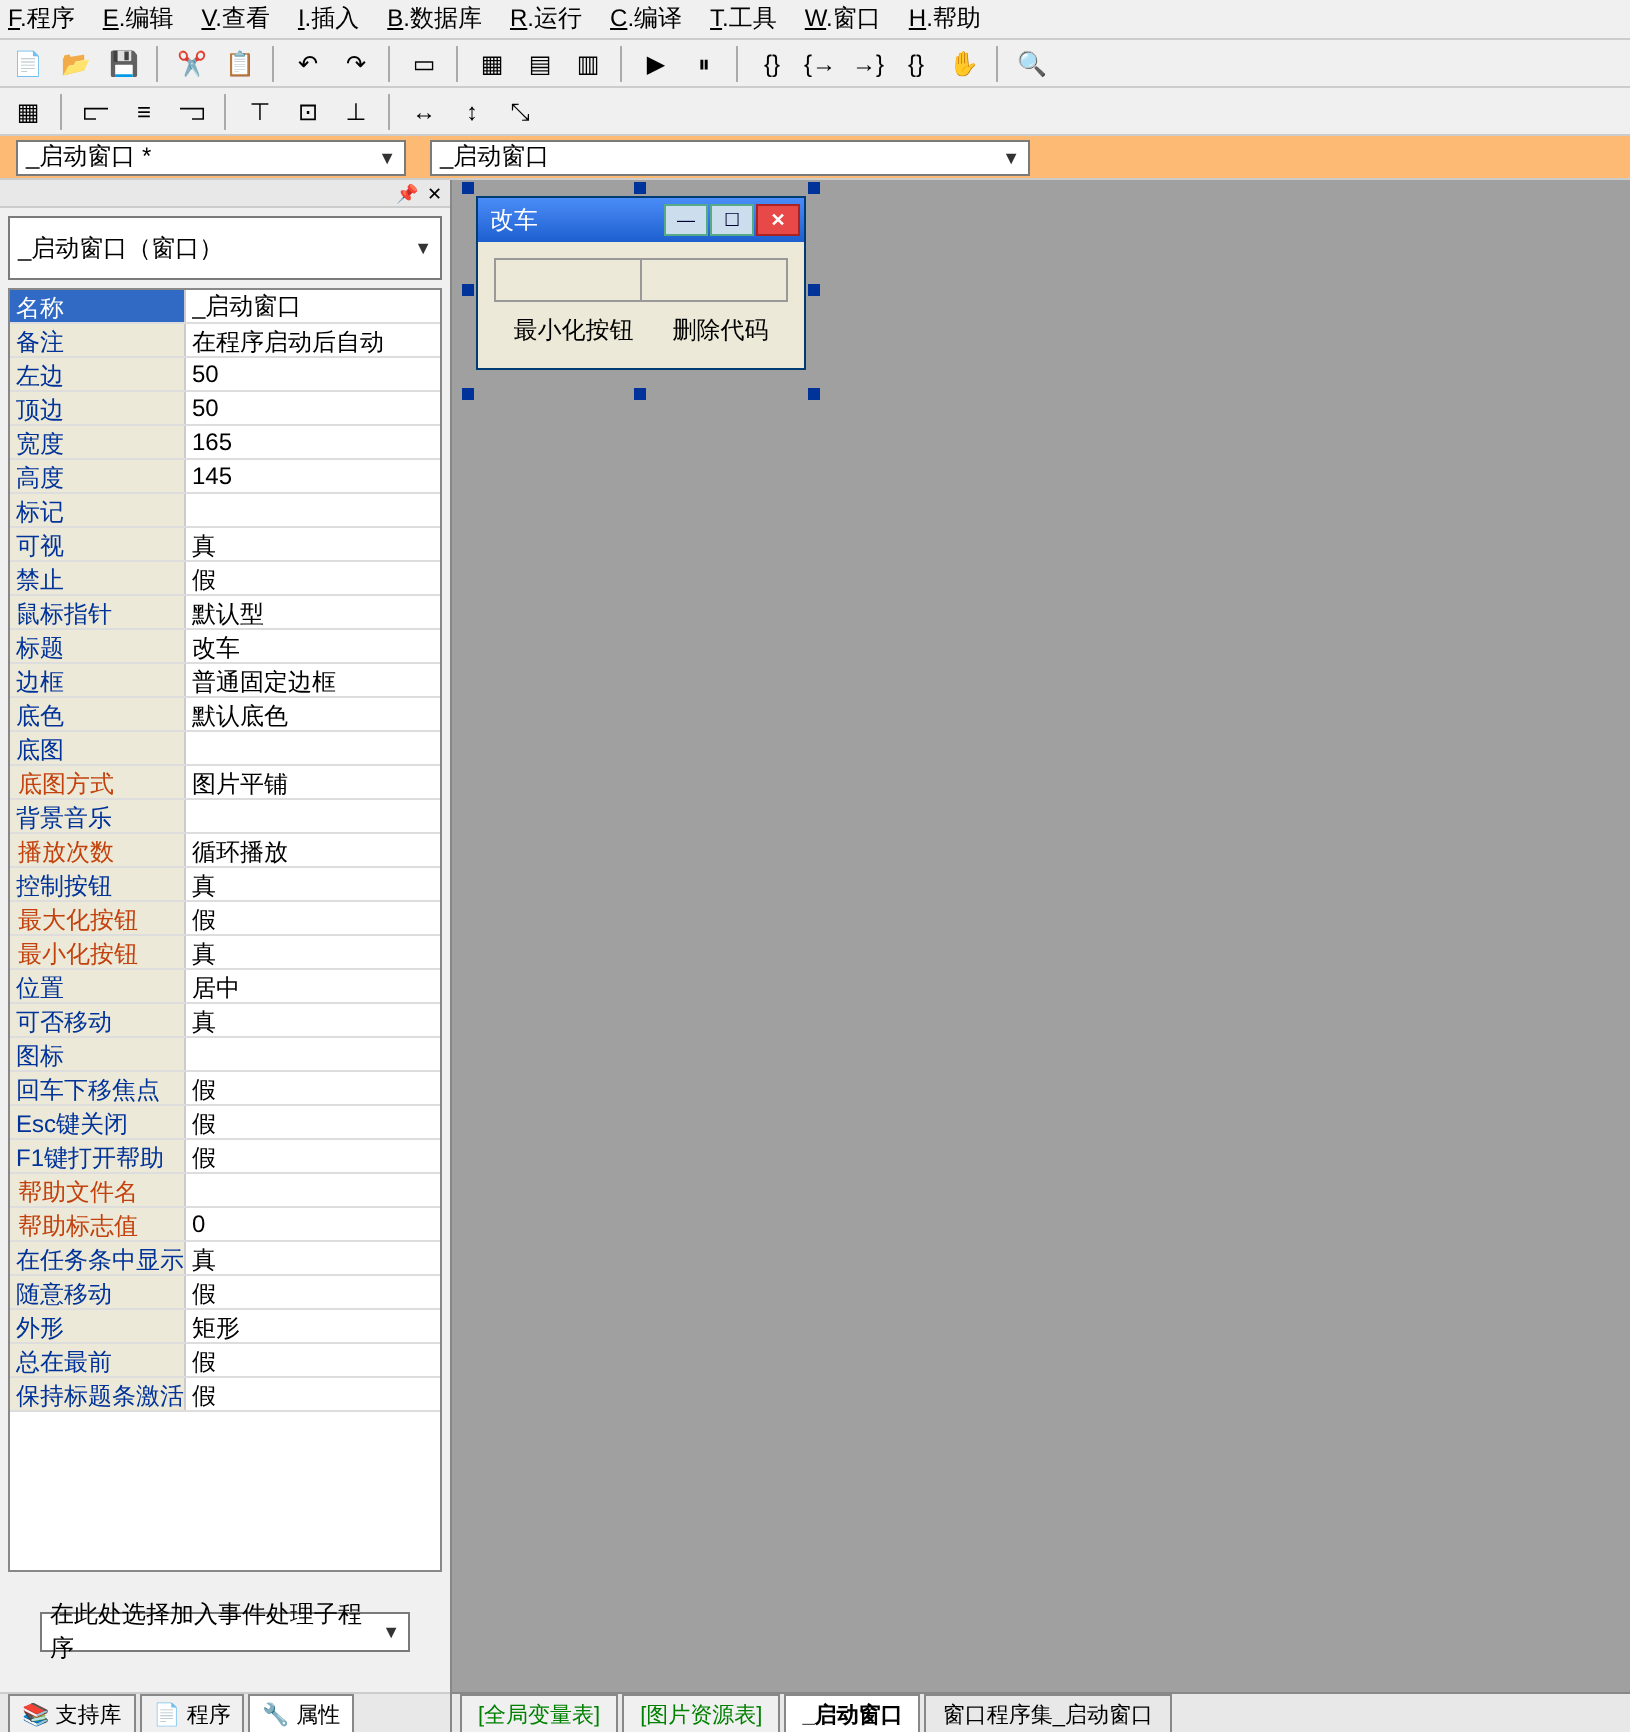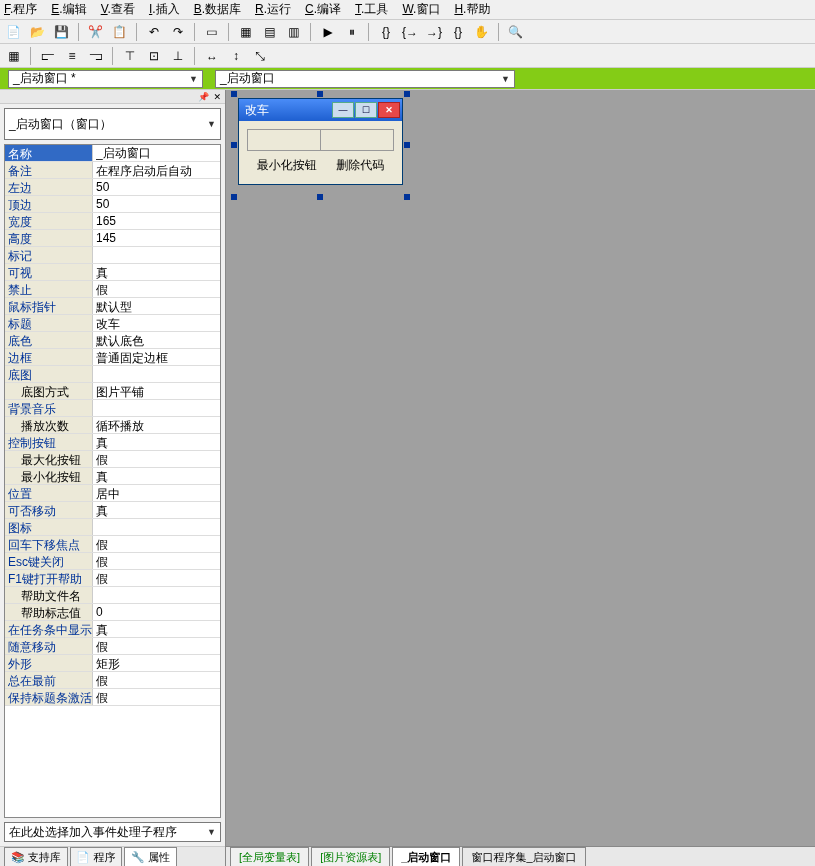--- a/index.html
+++ b/index.html
@@ -2,36 +2,36 @@
 <html><head>
 <meta charset="utf-8">
 <style>
 * { box-sizing: border-box; margin: 0; padding: 0; }
 body { font-family: "SimSun", "Microsoft YaHei", sans-serif; font-size: 12px; background: #a0a0a0; width: 815px; height: 866px; overflow: hidden; }
 .menubar { background: #f0f0f0; height: 20px; display: flex; padding: 9px 4px; gap: 14px; align-items: center; border-bottom: 1px solid #ccc; }
 .menubar span { cursor: pointer; }
 .toolbar { background: #f0f0f0; height: 24px; display: flex; align-items: center; padding: 2px 4px; gap: 4px; border-bottom: 1px solid #ccc; }
 .tb-btn { width: 20px; height: 20px; display: flex; align-items: center; justify-content: center; cursor: pointer; border: 1px solid transparent; }
 .tb-sep { width: 2px; height: 18px; border-left: 1px solid #aaa; margin: 0 2px; }
-.combo-row { background: #84cc16; height: 22px; display: flex; align-items: center; padding: 2px 8px; gap: 12px; border-bottom: 1px solid #ccc; }
+.combo-row { background: #fdba74; height: 22px; display: flex; align-items: center; padding: 2px 8px; gap: 12px; border-bottom: 1px solid #ccc; }
 .combo { background: white; border: 1px solid #7a7a7a; height: 18px; padding: 0 4px; display: flex; align-items: center; justify-content: space-between; }
 .combo .arrow { font-size: 9px; color: #333; }
 .main { display: flex; height: 778px; }
 .left-panel { width: 226px; background: #f0f0f0; display: flex; flex-direction: column; border-right: 1px solid #888; }
 .panel-top { height: 14px; background: #e8e8e8; display: flex; justify-content: flex-end; align-items: center; padding: 0 4px; gap: 4px; font-size: 9px; border-bottom: 1px solid #ccc; }
 .type-combo { margin: 4px; height: 32px; }
 .prop-grid { flex: 1; overflow-y: auto; background: white; border: 1px solid #888; margin: 0 4px; }
 .prop-row { display: flex; height: 17px; border-bottom: 1px solid #ddd; }
 .prop-label { width: 88px; background: #ece9d8; padding: 1px 3px; color: #003399; border-right: 1px solid #ccc; overflow: hidden; white-space: nowrap; }
 .prop-label.selected { background: #316ac5; color: #ffffff; }
-.prop-label.indent { padding-left: 16px; color: #000000; }
+.prop-label.indent { padding-left: 4px; color: #c2410c; }
 .prop-value { flex: 1; padding: 1px 3px; background: white; overflow: hidden; white-space: nowrap; }
 .prop-value.edit { display: flex; }
 .prop-value.edit input { flex: 1; border: none; outline: none; font-size: 12px; }
-.event-combo { margin: 4px; height: 20px; align-items: center; }
+.event-combo { margin: 20px; height: 20px; align-items: center; }
 .bottom-tabs { height: 22px; background: #e8e8e8; display: flex; align-items: center; padding: 0 4px; gap: 2px; border-top: 1px solid #ccc; }
 .bottom-tab { padding: 2px 6px; border: 1px solid #888; background: #f0f0f0; cursor: pointer; display: flex; align-items: center; gap: 3px; font-size: 11px; }
 .bottom-tab.active { background: white; border-bottom: 1px solid white; }
 .design-area { flex: 1; background: #a0a0a0; position: relative; }
 .form-window { position: absolute; left: 12px; top: 8px; width: 165px; background: #ece9d8; border: 1px solid #003c74; }
 .form-title { height: 22px; background: linear-gradient(#4a8cf7, #1e5fd0); display: flex; align-items: center; justify-content: space-between; padding: 0 2px 0 6px; color: white; font-size: 12px; }
 .win-btns { display: flex; gap: 1px; }
 .win-btn { width: 22px; height: 16px; display: flex; align-items: center; justify-content: center; font-size: 9px; cursor: pointer; }
 .win-btn.mm { background: #cde; border: 1px solid #5a8; color: #003; }
 .win-btn.close { background: #e74848; border: 1px solid #a22; color: white; font-weight: bold; }
@@ -170,26 +170,26 @@
         </div>
         <div class="prop-row">
           <div class="prop-label">鼠标指针</div>
           <div class="prop-value">默认型</div>
         </div>
         <div class="prop-row">
           <div class="prop-label">标题</div>
           <div class="prop-value">改车</div>
         </div>
         <div class="prop-row">
+          <div class="prop-label">边框</div>
+          <div class="prop-value">普通固定边框</div>
+        </div>
+        <div class="prop-row">
           <div class="prop-label">底色</div>
           <div class="prop-value">默认底色</div>
-        </div>
-        <div class="prop-row">
-          <div class="prop-label">边框</div>
-          <div class="prop-value">普通固定边框</div>
         </div>
         <div class="prop-row">
           <div class="prop-label">底图</div>
           <div class="prop-value"></div>
         </div>
         <div class="prop-row">
           <div class="prop-label indent">底图方式</div>
           <div class="prop-value">图片平铺</div>
         </div>
         <div class="prop-row">

